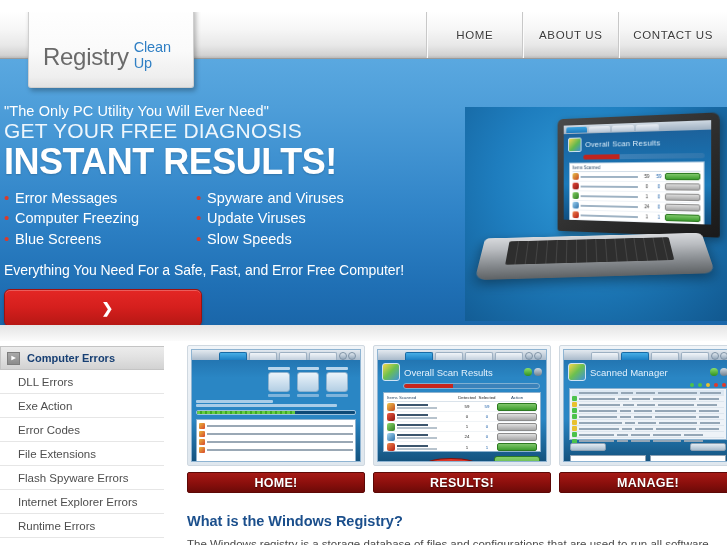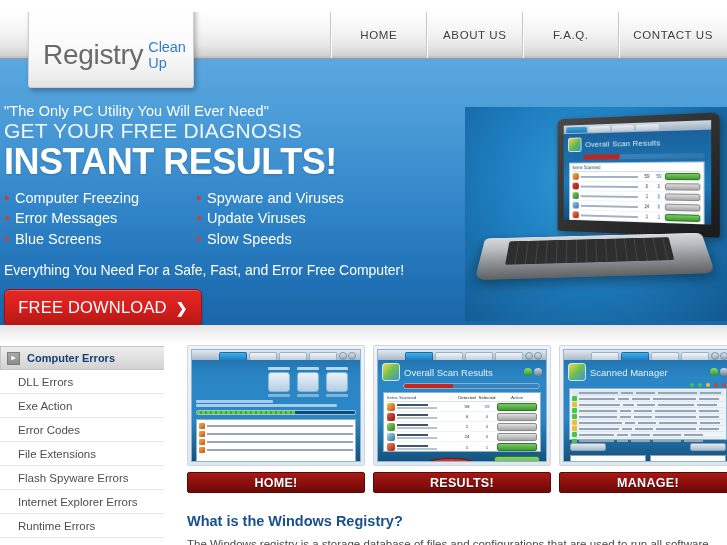--- a/index.html
+++ b/index.html
@@ -39,21 +39,21 @@
     width: 166px; height: 82px;
     background: linear-gradient(to bottom, #ffffff 0%, #fafafa 55%, #eeeeee 88%, #e2e2e2 100%);
     border: 1px solid #cfcfcf; border-top: none;
     border-radius: 0 0 3px 3px;
     box-shadow: 2px 3px 5px rgba(0,0,0,0.28);
     display: flex; align-items: flex-end; justify-content: flex-start;
     padding: 0 0 16px 14px;
     z-index: 6;
   }
   .logo-main {
-    font-size: 28px; color: #6a6a6a; font-weight: normal;
+    font-size: 24px; color: #6a6a6a; font-weight: normal;
     letter-spacing: -0.3px;
   }
   .logo-sub {
     font-size: 14.5px; color: #2f7fc4; margin-left: 5px; letter-spacing: -0.1px;
   }
 
   
   .hero {
     position: absolute; top: 47px; left: 0; width: 727px; height: 266px;
     background: linear-gradient(to bottom, #5aa8e0 0%, #4e9ed9 18%, #2f83c7 58%, #1f6fb4 86%, #1a66a9 100%);
@@ -269,54 +269,52 @@
 </style>
 </head>
 <body>
 
 <div class="page">
 
   <div class="header">
     <div class="nav">
       <div class="nav-item">HOME</div>
       <div class="nav-item">ABOUT US</div>
-      <div class="nav-item">F.A.Q.</div>
       <div class="nav-item">CONTACT US</div>
     </div>
   </div>
 
   <div class="logo-tab">
     <span class="logo-main">Registry</span>
     <span class="logo-sub">Clean Up</span>
   </div>
 
   <div class="hero">
 
     <div class="hero-text">
       <div class="tagline">"The Only PC Utility You Will Ever Need"</div>
       <div class="subhead">GET YOUR FREE DIAGNOSIS</div>
       <div class="bighead">INSTANT RESULTS!</div>
 
       <div class="bullets">
         <div class="bullet-col">
+          <div class="bullet">Error Messages</div>
           <div class="bullet">Computer Freezing</div>
-          <div class="bullet">Error Messages</div>
           <div class="bullet">Blue Screens</div>
         </div>
         <div class="bullet-col second">
           <div class="bullet">Spyware and Viruses</div>
           <div class="bullet">Update Viruses</div>
           <div class="bullet">Slow Speeds</div>
         </div>
       </div>
 
       <div class="hero-note">Everything You Need For a Safe, Fast, and Error Free Computer!</div>
 
       <div class="dl-btn">
-        <span>FREE DOWNLOAD</span>
         <span class="chev">❯</span>
       </div>
     </div>
 
     <div class="laptop-wrap">
       <div class="lid">
         <div class="screen">
           <div class="scr-tabs">
             <div class="scr-tab act"></div>
             <div class="scr-tab"></div>

